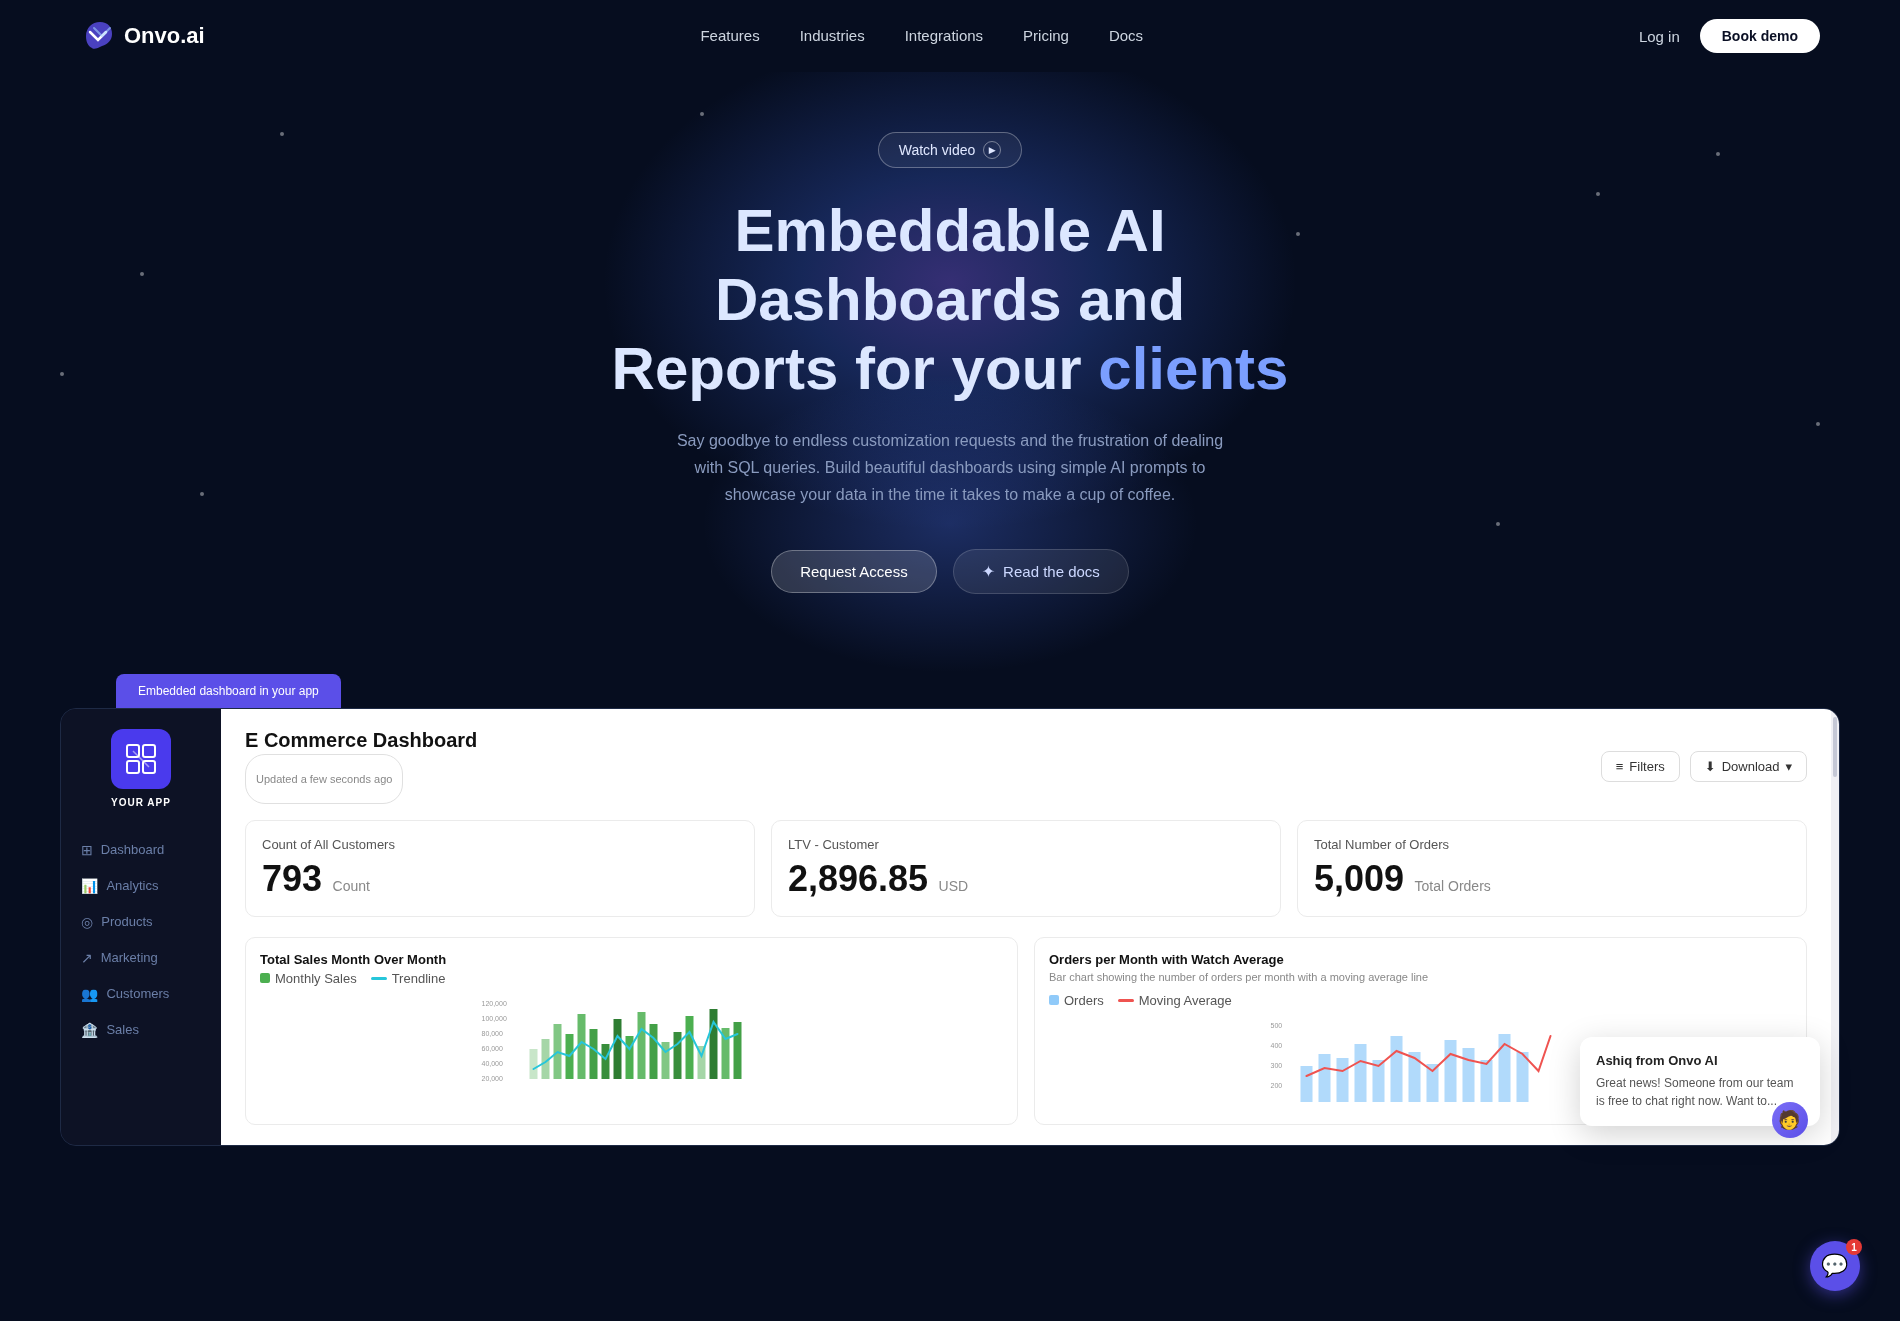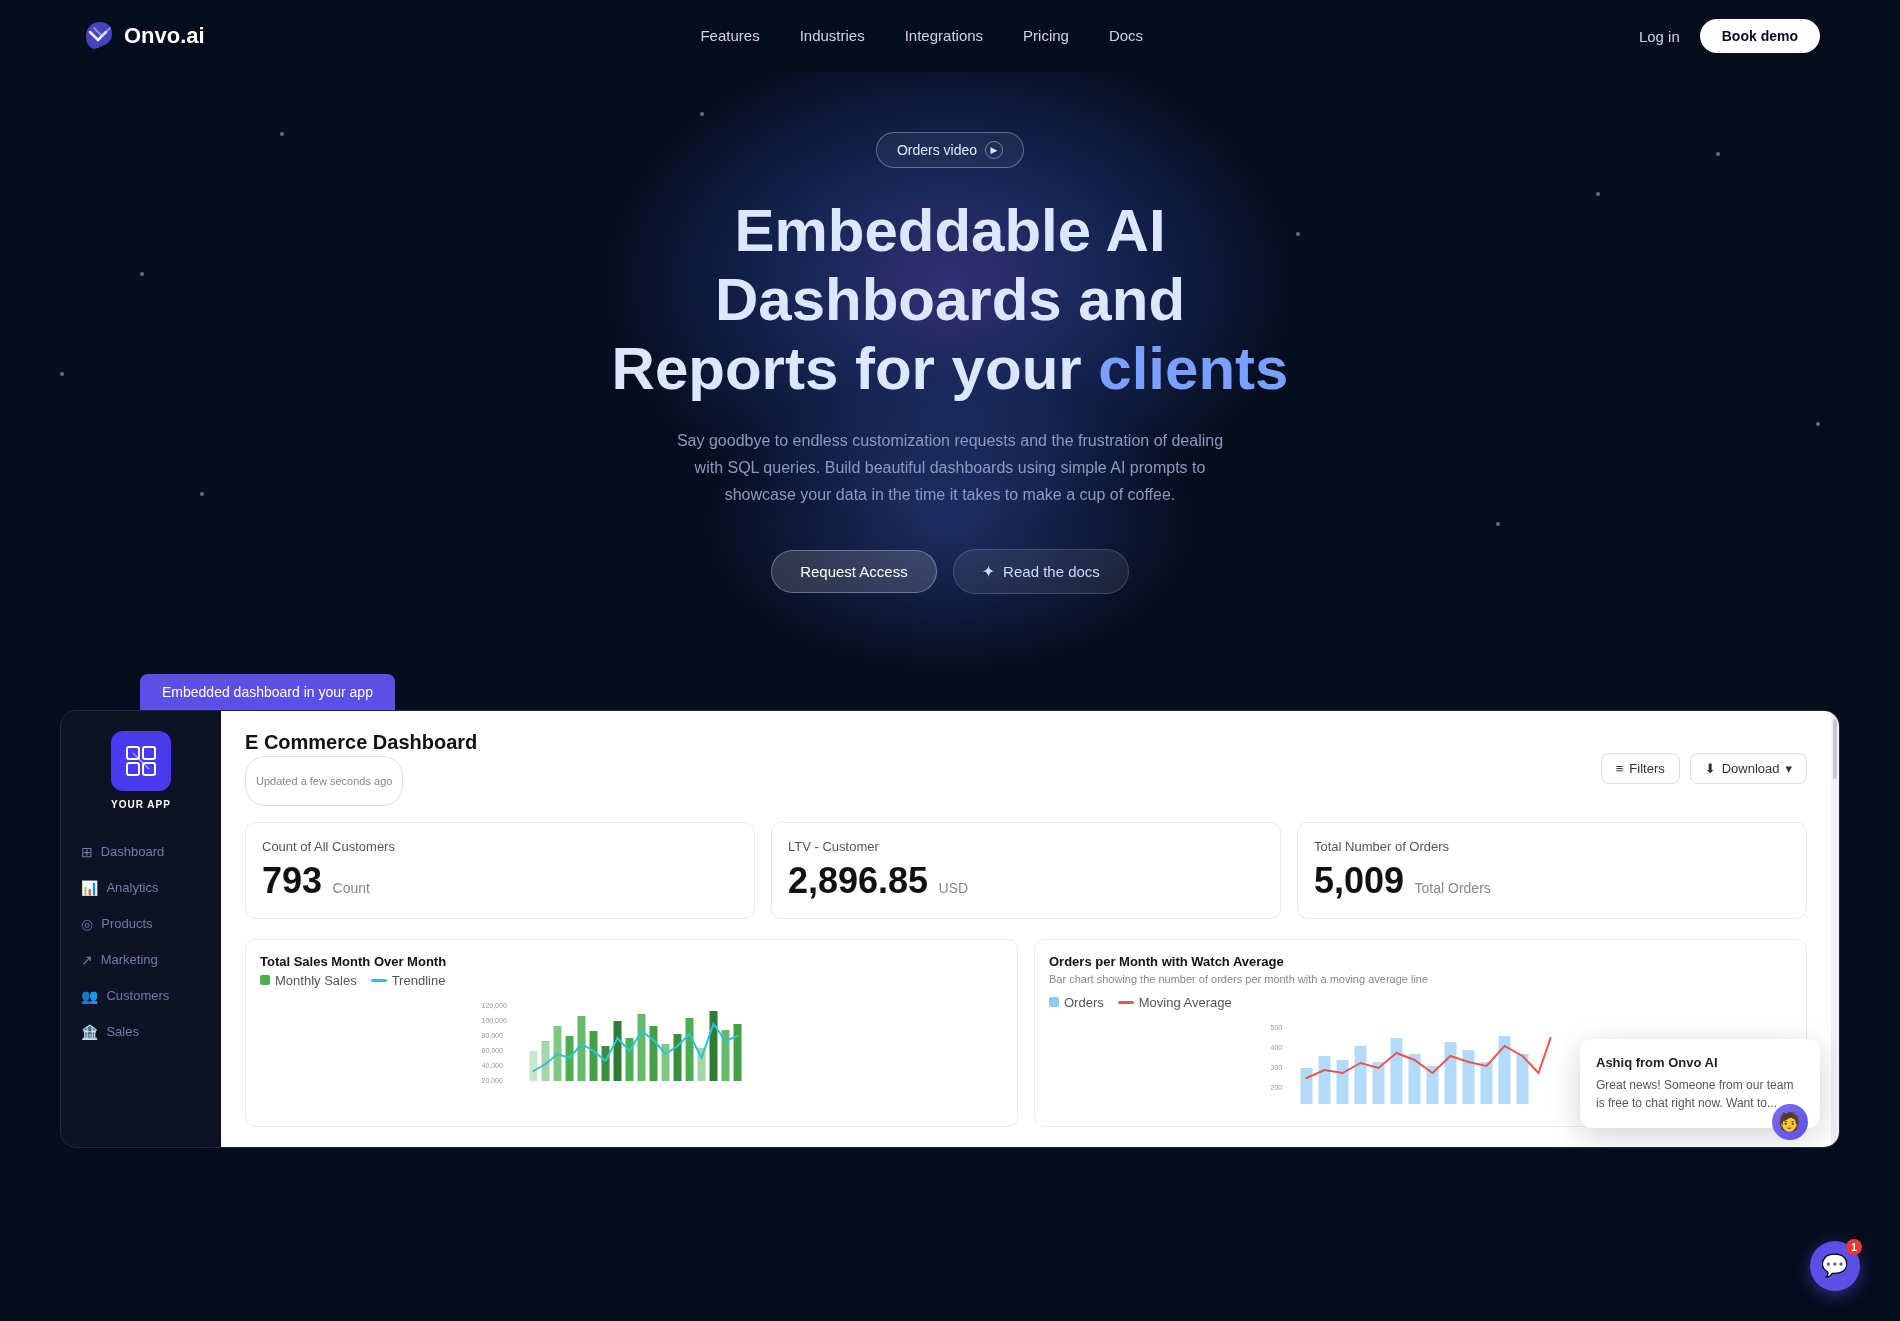--- a/index.html
+++ b/index.html
@@ -187,25 +187,25 @@
 
     
     .dashboard-section {
       position: relative;
       padding: 0 60px 40px;
     }
     .dashboard-tab {
       display: inline-block;
       background: #5b4fe8;
       color: #fff;
-      font-size: 14px;
+      font-size: 12px;
       font-weight: 500;
       padding: 10px 22px;
       border-radius: 8px 8px 0 0;
-      margin-left: 80px;
+      margin-left: 56px;
     }
     .dashboard-outer {
       background: #13192e;
       border-radius: 16px;
       border: 1px solid #1e2a45;
       overflow: hidden;
       display: flex;
       min-height: 380px;
     }
 
@@ -497,21 +497,21 @@
   <div class="dot" style="top:80px;right:180px;"></div>
   <div class="dot" style="top:300px;left:60px;"></div>
   <div class="dot" style="top:350px;right:80px;"></div>
   <div class="dot" style="top:420px;left:200px;"></div>
   <div class="dot" style="top:40px;left:700px;"></div>
   <div class="dot" style="top:160px;right:600px;"></div>
   <div class="dot" style="top:450px;right:400px;"></div>
 
   <div class="hero-content">
     <button class="watch-video-btn">
-      <span>Orders video</span>
+      <span>Watch video</span>
       <span class="play-icon">▶</span>
     </button>
 
     <h1 class="hero-title">
       <span>Embeddable AI Dashboards and</span><br>
       <span>Reports for your </span><span class="highlight">clients</span>
     </h1>
 
     <p class="hero-subtitle">Say goodbye to endless customization requests and the frustration of dealing with SQL queries. Build beautiful dashboards using simple AI prompts to showcase your data in the time it takes to make a cup of coffee.</p>
 

